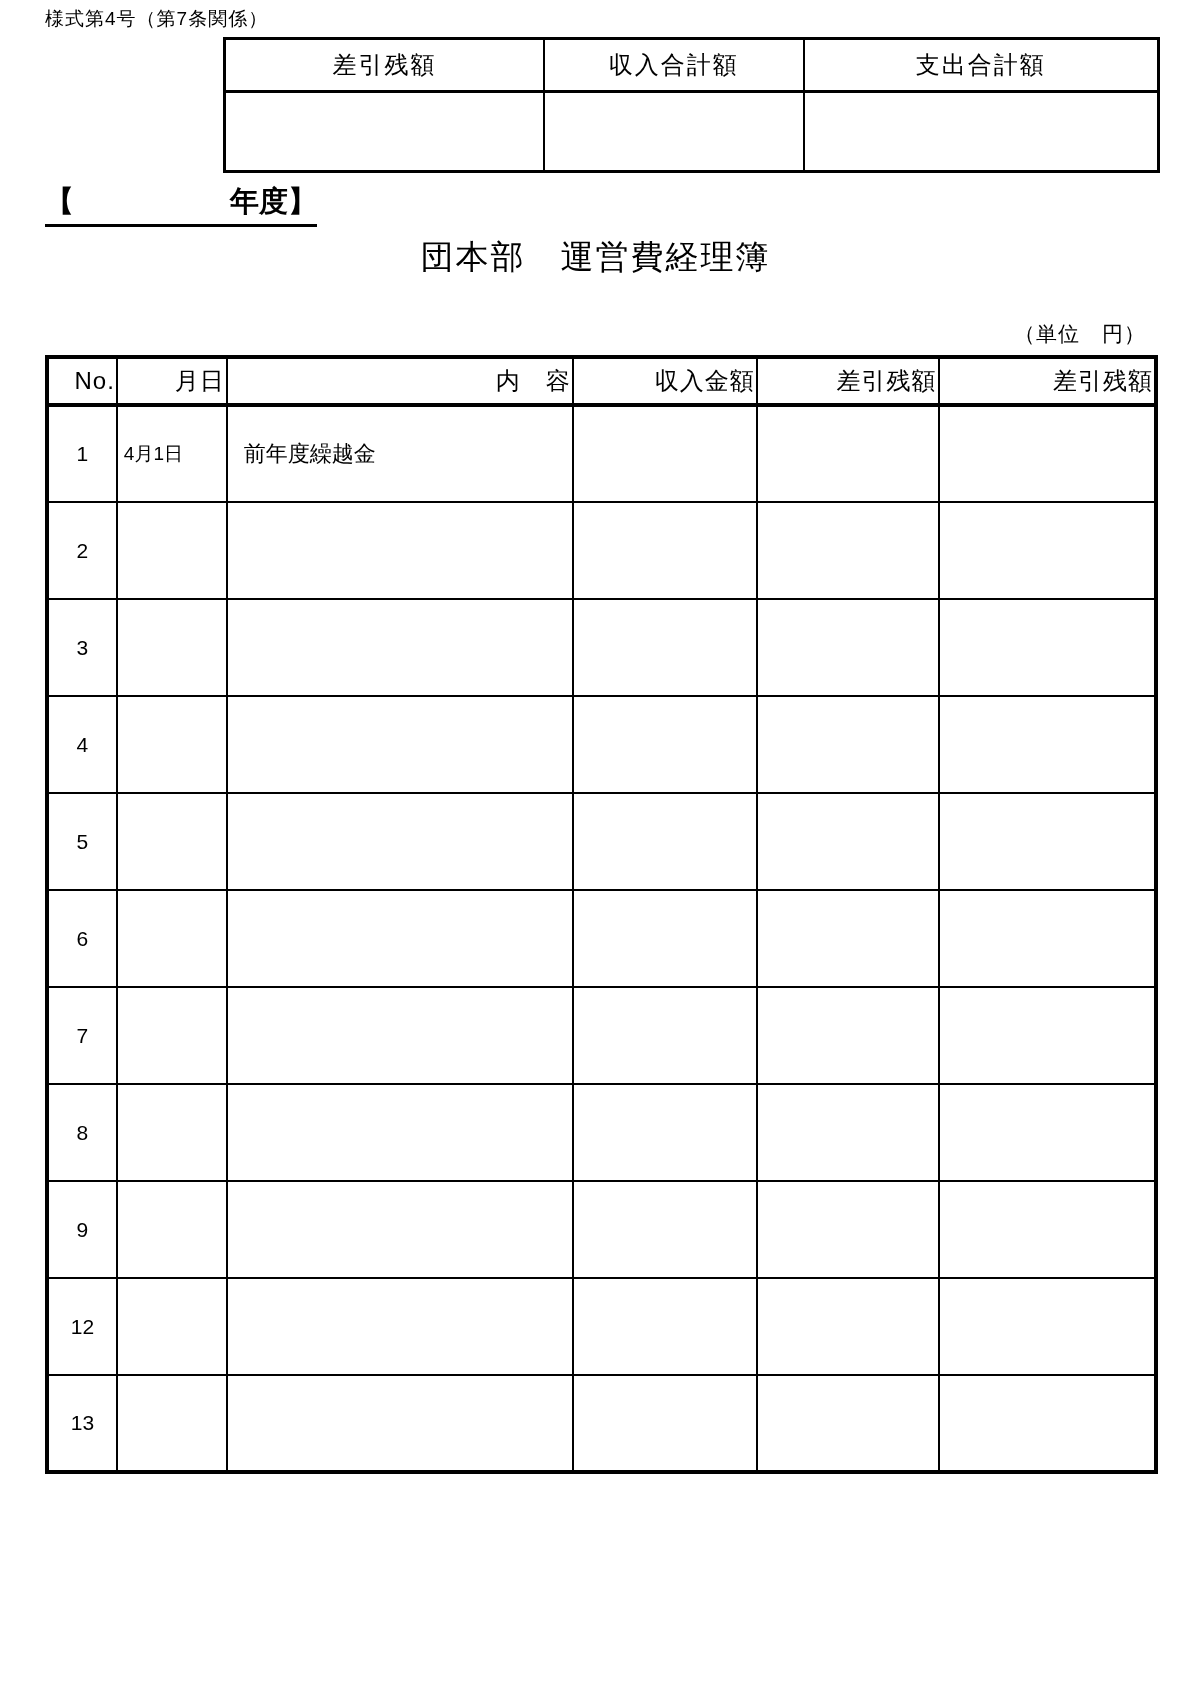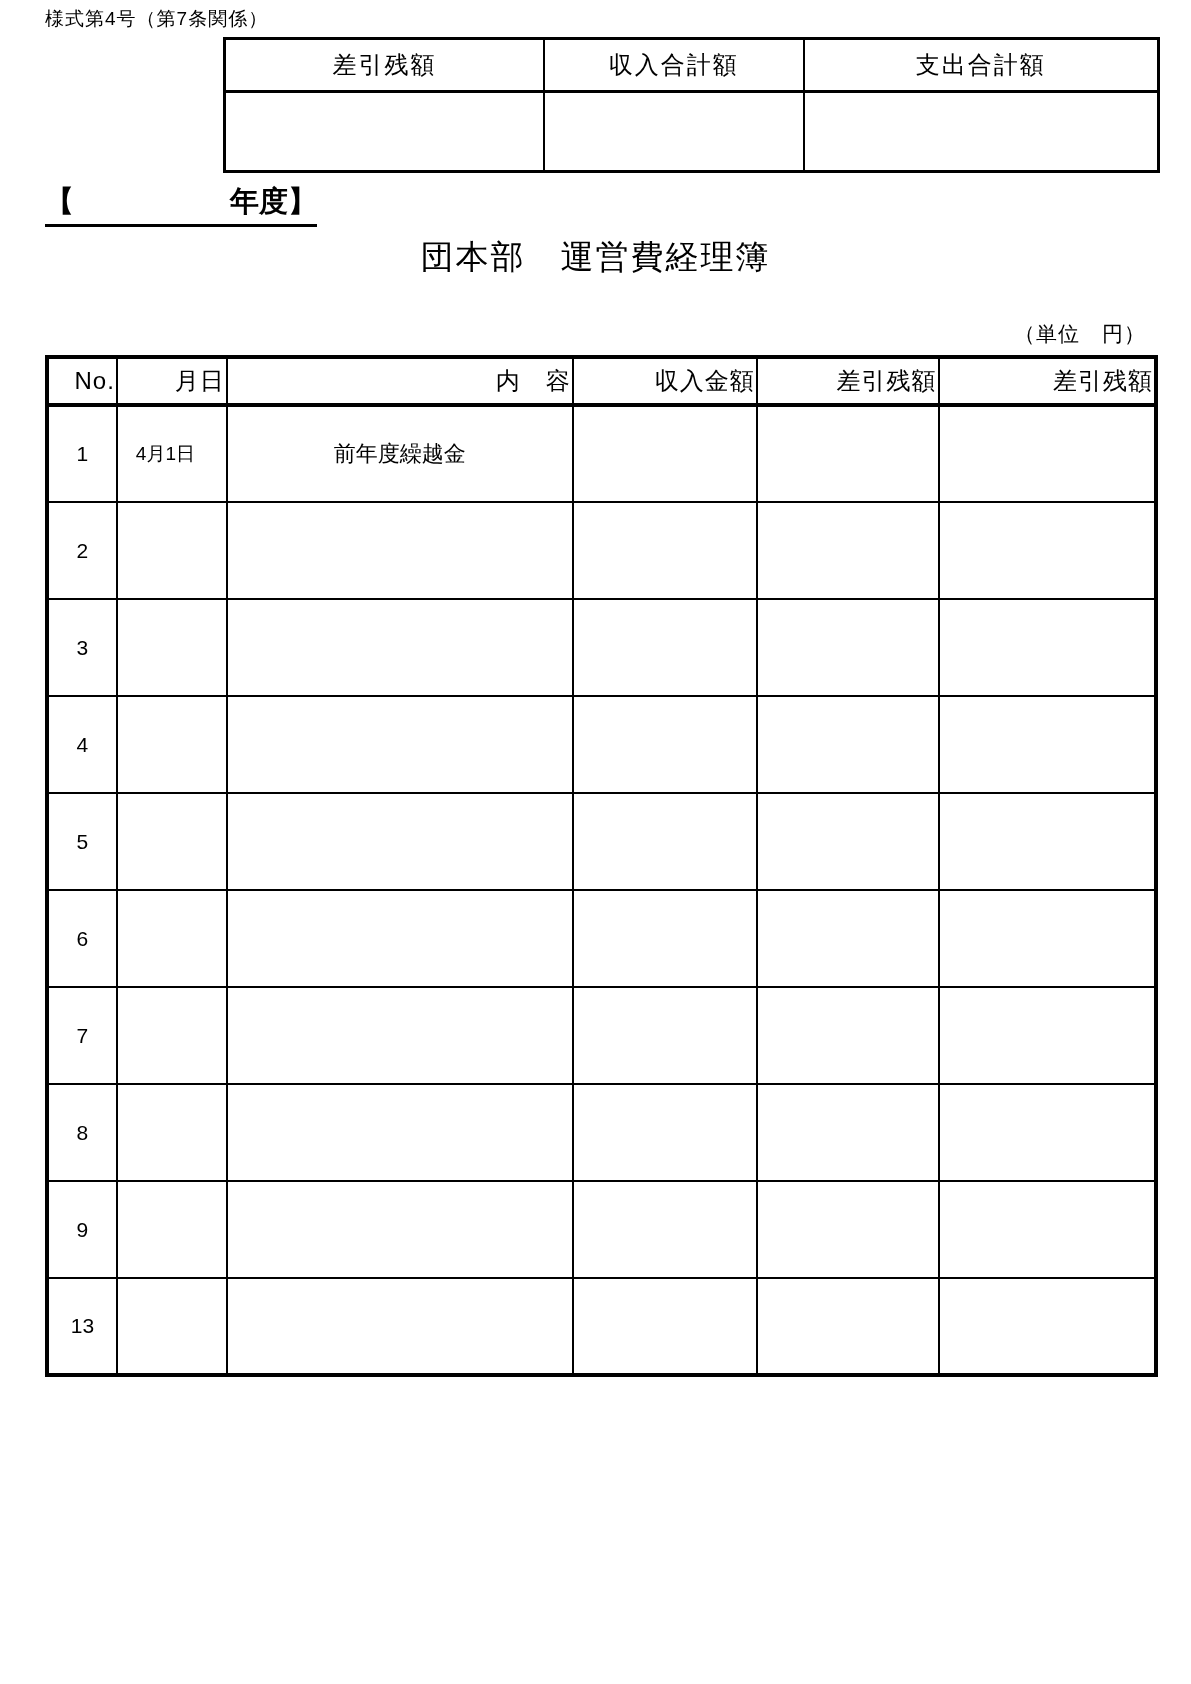--- a/index.html
+++ b/index.html
@@ -103,22 +103,22 @@
     text-align: right;
     vertical-align: middle;
   }
   .ledger-table td {
     border: 2px solid #000;
     height: 97px;
     vertical-align: middle;
     font-size: 22px;
   }
   .ledger-table td.no-cell   { text-align: center; font-size: 21px; }
-  .ledger-table td.date-cell { text-align: left; padding-left: 18px; font-size: 19px; }
-  .ledger-table td.desc-cell { text-align: center; padding-left: 1px; font-size: 22px; }
+  .ledger-table td.date-cell { text-align: left; padding-left: 6px; font-size: 19px; }
+  .ledger-table td.desc-cell { text-align: left; padding-left: 16px; font-size: 22px; }
   .ledger-table td.amount-cell { text-align: right; padding-right: 8px; }
 </style>
 </head>
 <body>
 
 <div class="form-label">様式第4号（第7条関係）</div>
 
 <table class="summary-table">
   <colgroup>
     <col style="width:34.2%">
@@ -236,20 +236,28 @@
       </tr>
       <tr>
         <td class="no-cell">9</td>
         <td class="date-cell"></td>
         <td class="desc-cell"></td>
         <td class="amount-cell"></td>
         <td class="amount-cell"></td>
         <td class="amount-cell"></td>
       </tr>
       <tr>
+        <td class="no-cell">12</td>
+        <td class="date-cell"></td>
+        <td class="desc-cell"></td>
+        <td class="amount-cell"></td>
+        <td class="amount-cell"></td>
+        <td class="amount-cell"></td>
+      </tr>
+      <tr>
         <td class="no-cell">13</td>
         <td class="date-cell"></td>
         <td class="desc-cell"></td>
         <td class="amount-cell"></td>
         <td class="amount-cell"></td>
         <td class="amount-cell"></td>
       </tr>
     </tbody>
 </table>
 

